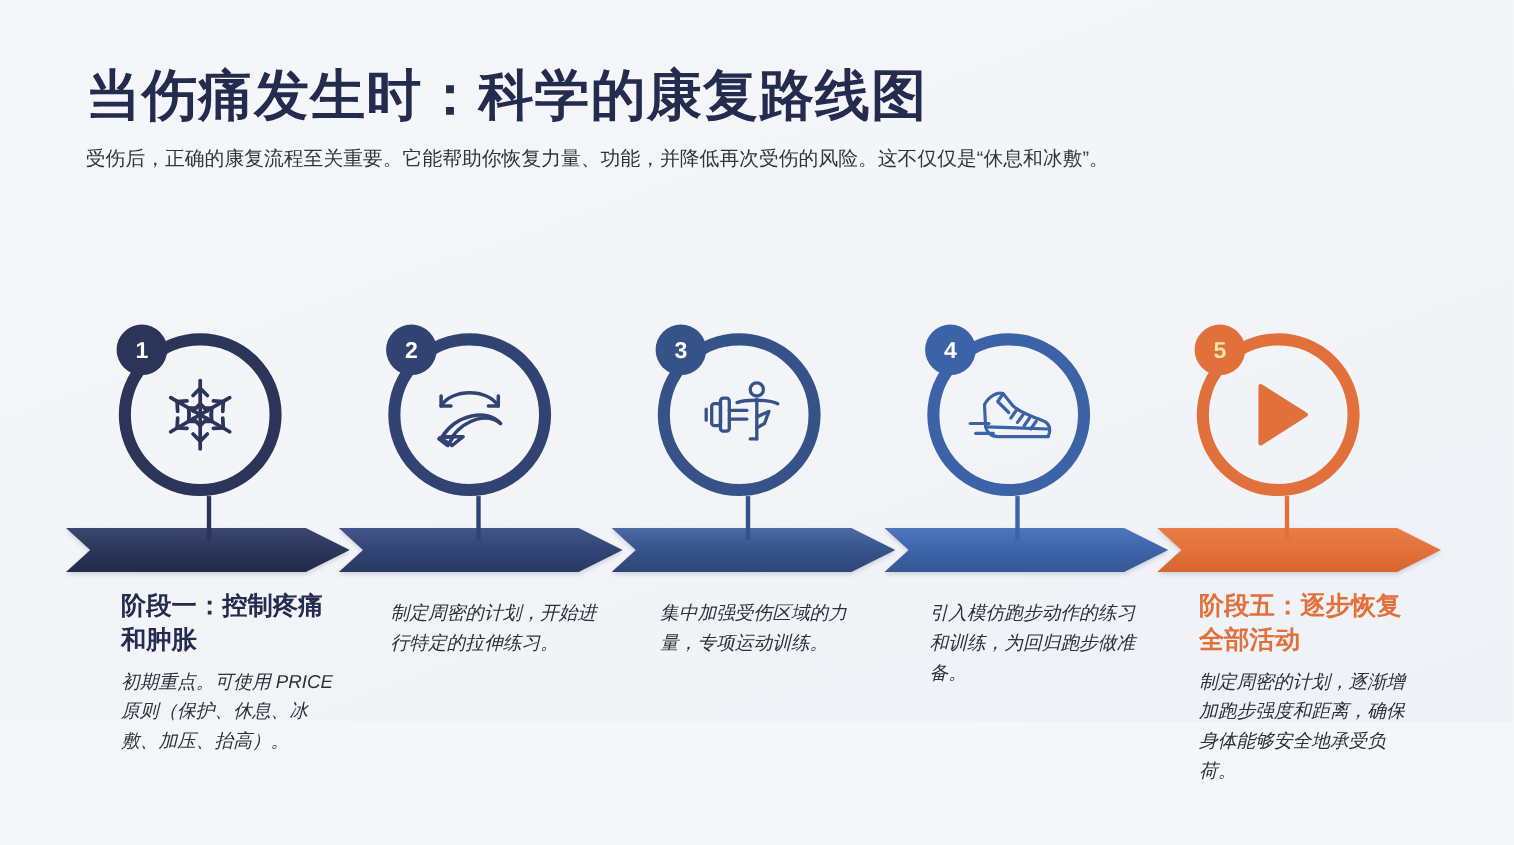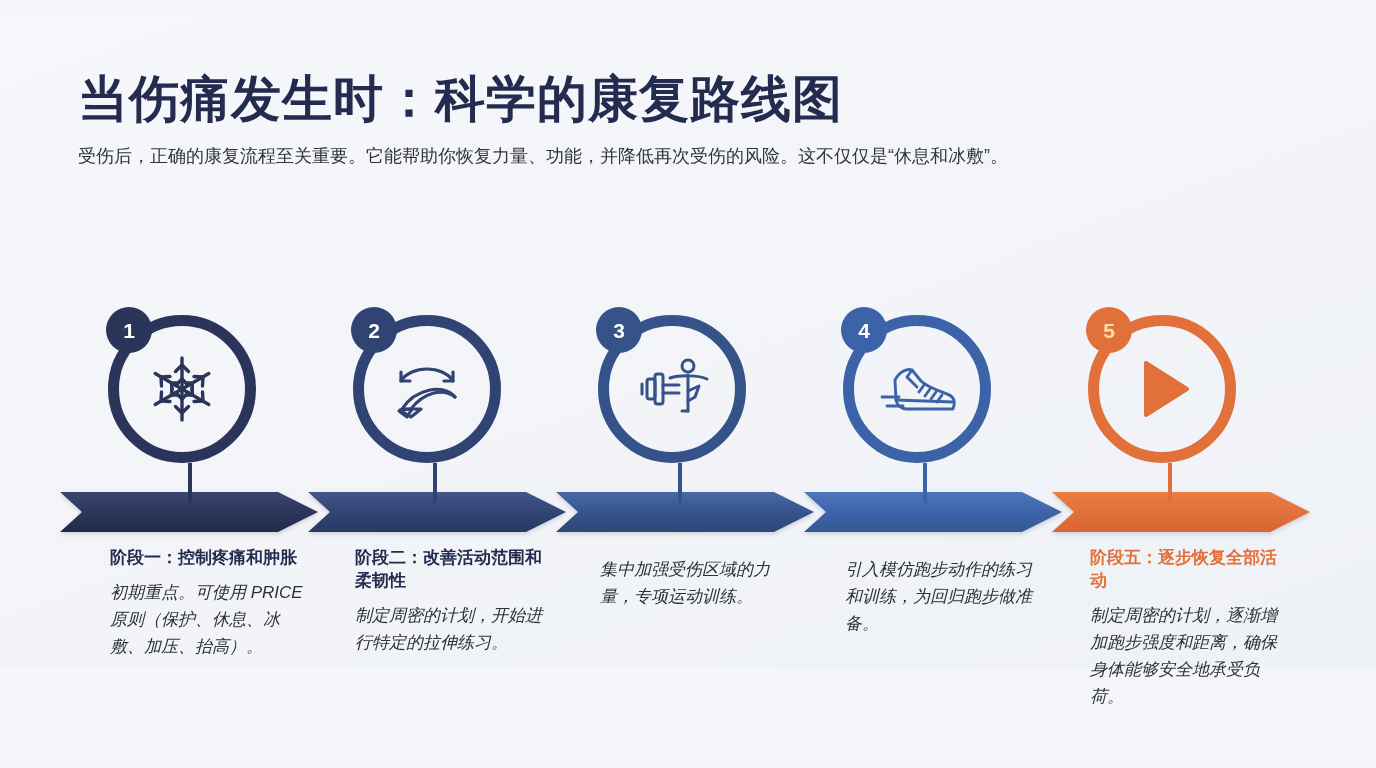--- a/index.html
+++ b/index.html
@@ -9,21 +9,21 @@
   body {
     width: 1376px;
     height: 768px;
     overflow: hidden;
     background: #f4f6f9;
     font-family: "Liberation Sans", "DejaVu Sans", sans-serif;
     position: relative;
   }
   #canvas {
     position: absolute;
-    left: 0; top: 12px;
+    left: 0; top: 0;
     width: 1376px;
     height: 656px;
     background: linear-gradient(160deg, #f6f7fa 0%, #f2f4f8 55%, #eef1f6 100%);
   }
 
   
   .header {
     position: absolute;
     left: 78px;
     top: 58px;
@@ -135,21 +135,21 @@
   }
 
   
   .stage-text {
     position: absolute;
     top: 240px;
     left: 10px;
     width: 200px;
   }
   .stage-heading {
-    font-size: 17px;
+    font-size: 23px;
     font-weight: bold;
     line-height: 1.34;
     color: #232c4f;
     margin: 0;
   }
   .stage-desc {
     margin: 9px 0 0 0;
     font-size: 17px;
     line-height: 1.6;
     color: #2c3038;
@@ -276,21 +276,20 @@
             <path d="M12 28 L12 19 M12 28 L21 28"></path>
             <path d="M64 28 L64 19 M64 28 L55 28"></path>
             <path d="M66 44 C54 30, 26 36, 13 56 L23 56 L18 64 L10 58 L13 56"></path>
             <path d="M66 44 C54 34, 34 40, 22 56"></path>
             <path d="M22 56 L32 56 L22 64 L11 57 Z"></path>
           </svg>
         </div>
         <div class="stem" style="background:#314373;"></div>
       </div>
       <div class="stage-text">
-        <p class="stage-heading" style="color:#232c4f;">阶段二：改善活动范围和柔韧性</p>
         <p class="stage-desc">制定周密的计划，开始进行特定的拉伸练习。</p>
       </div>
     </div>
 
     <div class="stage" style="left:590px;">
       <div class="ring-wrap">
         <div class="ring" style="border-color:#355289;"></div>
         <div class="badge" style="background:#355289;">
           <span>3</span>
         </div>

